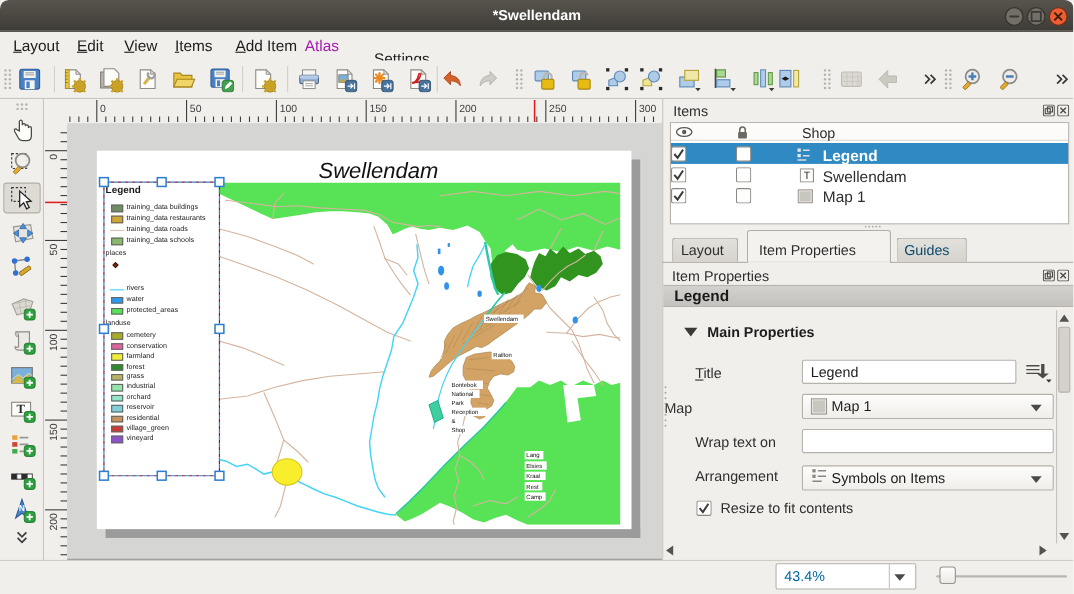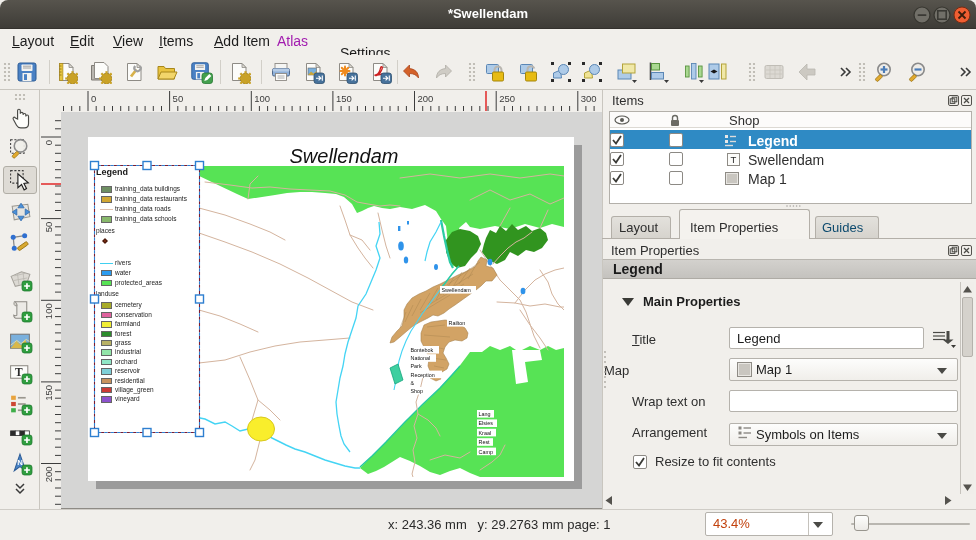--- a/index.html
+++ b/index.html
@@ -889,21 +889,20 @@
       <circle cx="2" cy="2" r="0.9" fill="#aaa7a0"></circle>
       <circle cx="2" cy="7" r="0.9" fill="#aaa7a0"></circle>
       <circle cx="2" cy="12" r="0.9" fill="#aaa7a0"></circle>
       <circle cx="2" cy="17" r="0.9" fill="#aaa7a0"></circle>
       <circle cx="2" cy="22" r="0.9" fill="#aaa7a0"></circle>
       <circle cx="2" cy="27" r="0.9" fill="#aaa7a0"></circle>
       <circle cx="2" cy="32" r="0.9" fill="#aaa7a0"></circle>
       <circle cx="2" cy="37" r="0.9" fill="#aaa7a0"></circle>
     </svg>
 <div class="abs" style="left:0;top:509px;width:976px;height:31px;background:#f1efeb;border-top:1px solid #cfccc6"></div>
-    <div class="abs" style="left:388px;top:517px;font-size:13px;color:#2a2a2a">x: 243.36 mm&nbsp;&nbsp;&nbsp;y: 29.2763 mm&nbsp;page: 1</div>
     <div class="abs" style="left:705px;top:512px;width:128px;height:24px;background:#fff;border:1px solid #b5b2ac;border-radius:2px"></div>
-    <div class="abs" style="left:713px;top:516px;font-size:13px;color:#c2410c">43.4%</div>
+    <div class="abs" style="left:713px;top:516px;font-size:13px;color:#0369a1">43.4%</div>
     <div class="abs" style="left:808px;top:513px;width:1px;height:22px;background:#c5c2bc"></div>
     <svg class="abs" style="left:812px;top:521px" width="12" height="8">
       <path d="M1 1 L11 1 L6 7 Z" fill="#4a4a46"></path>
     </svg>
     <div class="abs" style="left:851px;top:523px;width:119px;height:2px;background:#b9b6b0;border-radius:1px"></div>
     <div class="abs" style="left:854px;top:515px;width:15px;height:16px;background:linear-gradient(#fdfdfc,#eceae6);border:1px solid #98958e;border-radius:3px"></div>
 </div>
 </body></html>

